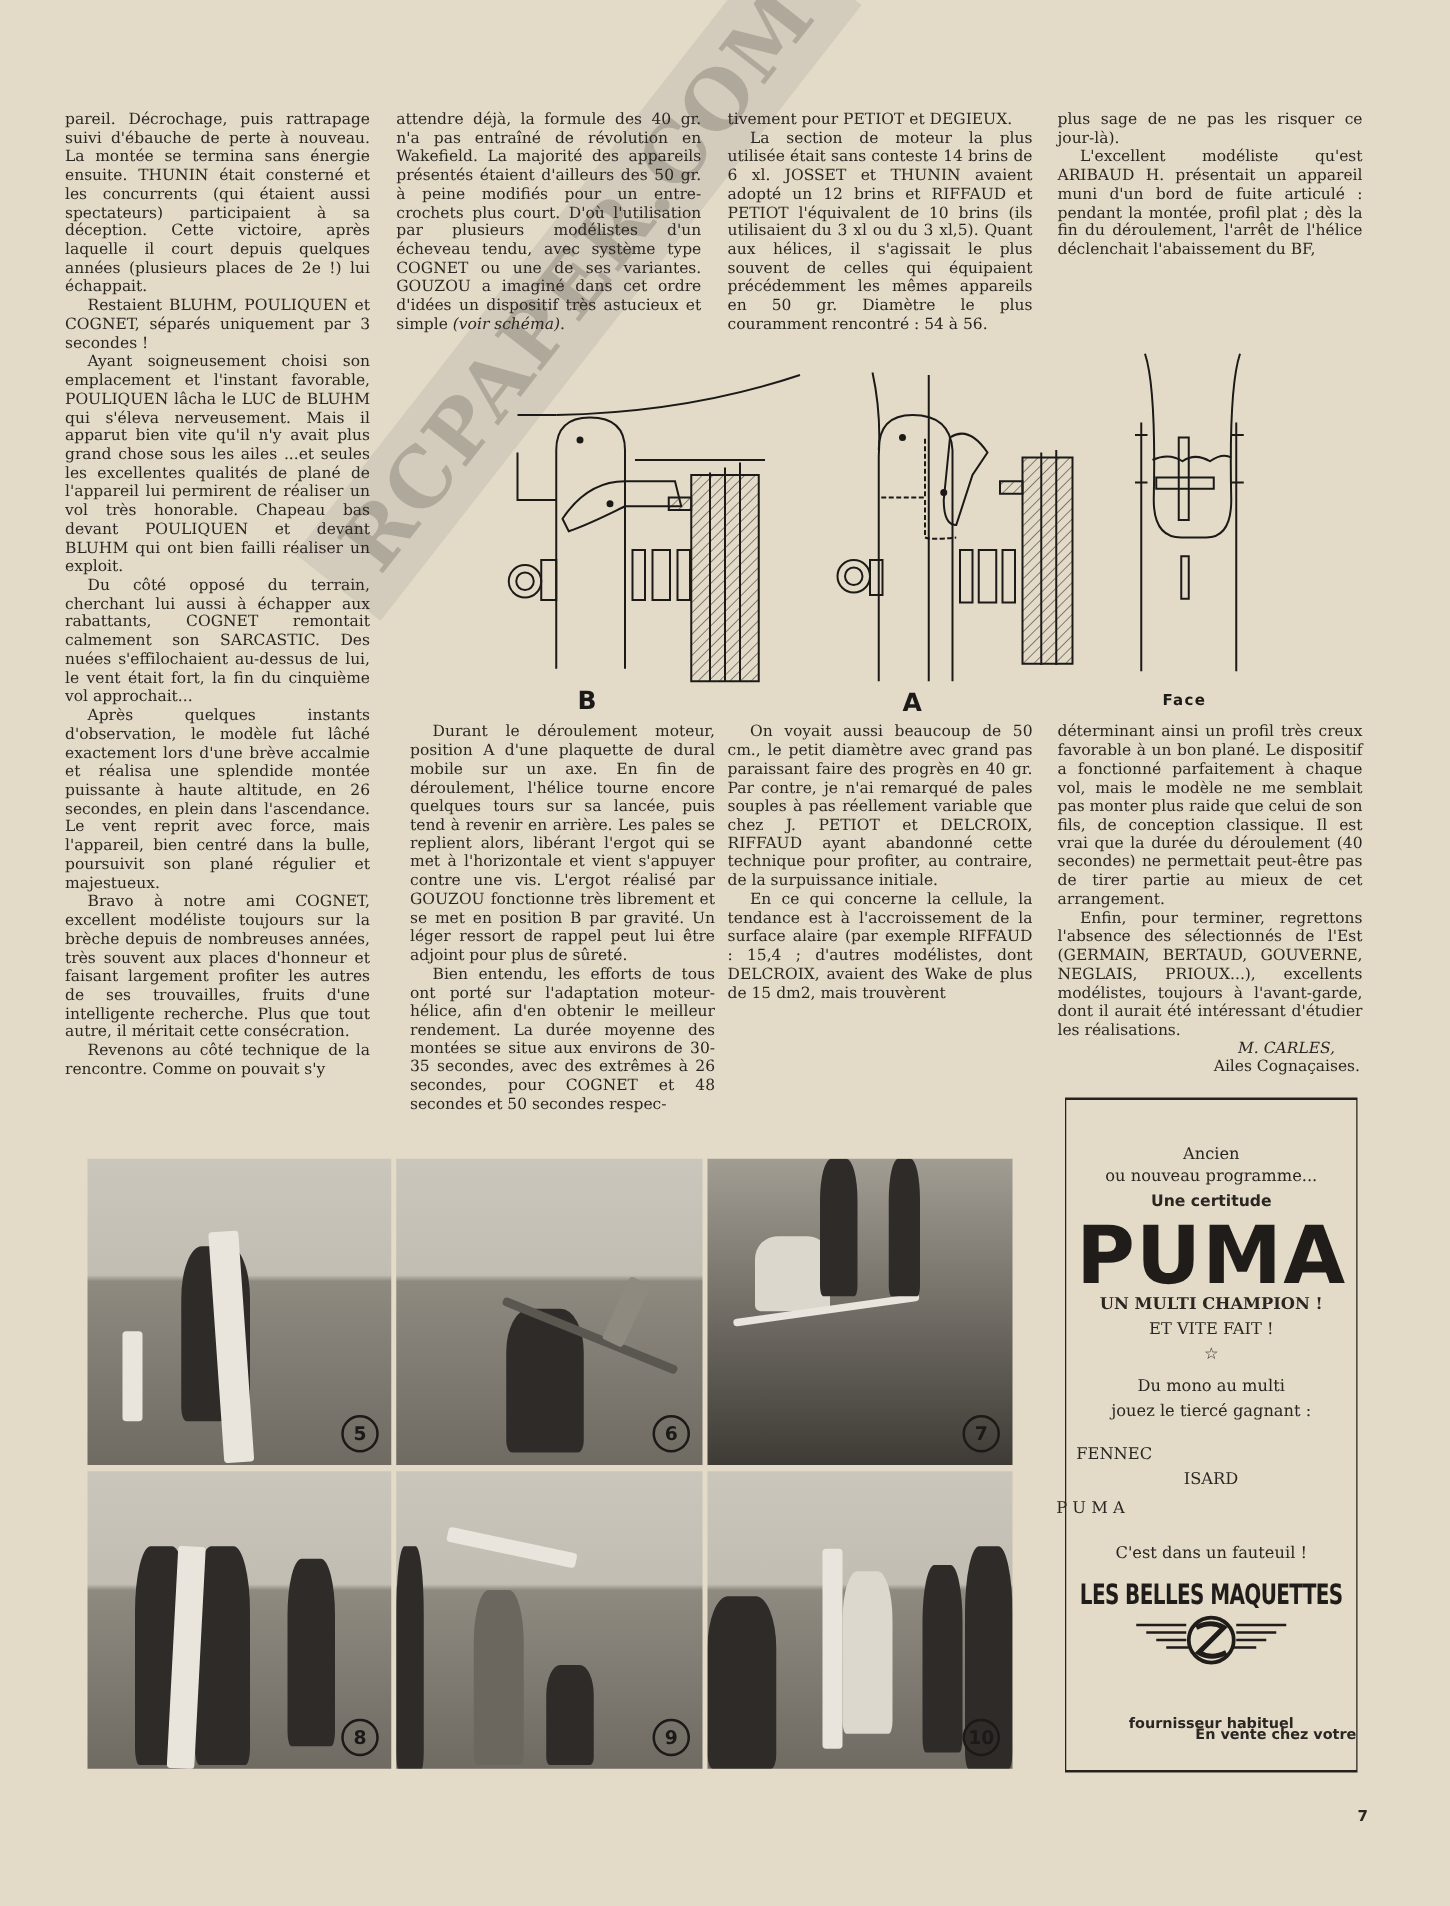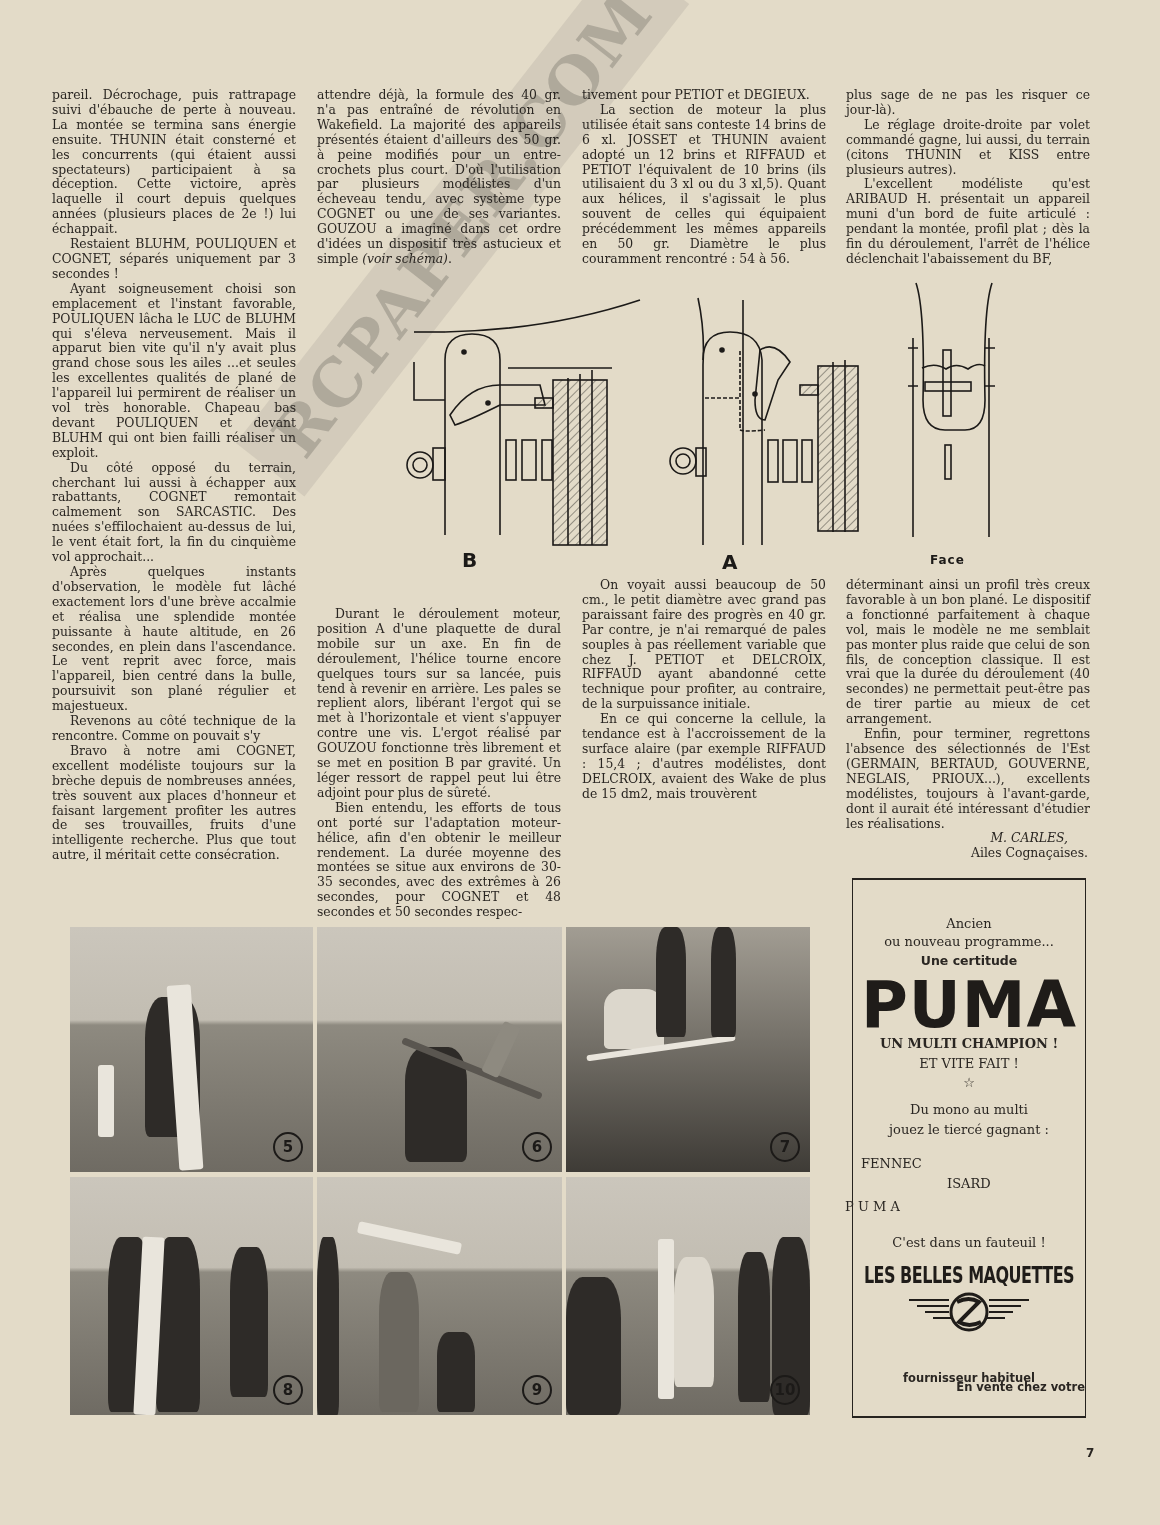--- a/index.html
+++ b/index.html
@@ -13,21 +13,21 @@
     position:absolute; width:244px;
     font-size:12.4px; line-height:14.9px;
     text-align:justify; hyphens:none;
   }
   .col p { margin:0; text-indent:0; }
   .col p.ind { text-indent:18px; }
   .c1 { left:52px; top:88px; }
   .c2 { left:317px; top:88px; }
   .c3 { left:582px; top:88px; }
   .c4 { left:846px; top:88px; }
-  .c2b { left:317px; top:578px;margin-top:29px; }
+  .c2b { left:328px; top:578px; }
   .c3b { left:582px; top:578px; }
   .c4b { left:846px; top:578px; }
   .sig { text-align:right; font-style:italic; padding-right:22px; }
   .sig2 { text-align:right; padding-right:2px; }
   em { font-style:italic; }
 
   .watermark {
     position:absolute; left:150px; top:180px;
     transform:rotate(-52deg);
     font-family:"DejaVu Serif", serif; font-weight:bold;
@@ -78,36 +78,35 @@
 <body>
 
 <div class="watermark">RCPAPER.COM</div>
 
 <div class="col c1">
   <p>pareil. Décrochage, puis rattrapage suivi d'ébauche de perte à nouveau. La montée se termina sans énergie ensuite. THUNIN était consterné et les concurrents (qui étaient aussi spectateurs) participaient à sa déception. Cette victoire, après laquelle il court depuis quelques années (plusieurs places de 2e !) lui échappait.</p>
   <p class="ind">Restaient BLUHM, POULIQUEN et COGNET, séparés uniquement par 3 secondes !</p>
   <p class="ind">Ayant soigneusement choisi son emplacement et l'instant favorable, POULIQUEN lâcha le LUC de BLUHM qui s'éleva nerveusement. Mais il apparut bien vite qu'il n'y avait plus grand chose sous les ailes ...et seules les excellentes qualités de plané de l'appareil lui permirent de réaliser un vol très honorable. Chapeau bas devant POULIQUEN et devant BLUHM qui ont bien failli réaliser un exploit.</p>
   <p class="ind">Du côté opposé du terrain, cherchant lui aussi à échapper aux rabattants, COGNET remontait calmement son SARCASTIC. Des nuées s'effilochaient au-dessus de lui, le vent était fort, la fin du cinquième vol approchait...</p>
   <p class="ind">Après quelques instants d'observation, le modèle fut lâché exactement lors d'une brève accalmie et réalisa une splendide montée puissante à haute altitude, en 26 secondes, en plein dans l'ascendance. Le vent reprit avec force, mais l'appareil, bien centré dans la bulle, poursuivit son plané régulier et majestueux.</p>
+  <p class="ind">Bravo à notre ami COGNET, excellent modéliste toujours sur la brèche depuis de nombreuses années, très souvent aux places d'honneur et faisant largement profiter les autres de ses trouvailles, fruits d'une intelligente recherche. Plus que tout autre, il méritait cette consécration.</p>
   <p class="ind">Revenons au côté technique de la rencontre. Comme on pouvait s'y</p>
-  <p class="ind">Bravo à notre ami COGNET, excellent modéliste toujours sur la brèche depuis de nombreuses années, très souvent aux places d'honneur et faisant largement profiter les autres de ses trouvailles, fruits d'une intelligente recherche. Plus que tout autre, il méritait cette consécration.</p>
 </div>
 
 <div class="col c2">
   <p><span>attendre déjà, la formule des 40 gr. n'a pas entraîné de révolution en Wakefield. La majorité des appareils présentés étaient d'ailleurs des 50 gr. à peine modifiés pour un entre-crochets plus court. D'où l'utilisation par plusieurs modélistes d'un écheveau tendu, avec système type COGNET ou une de ses variantes. GOUZOU a imaginé dans cet ordre d'idées un dispositif très astucieux et simple </span><em>(voir schéma)</em><span>.</span></p>
 </div>
 
 <div class="col c3">
   <p>tivement pour PETIOT et DEGIEUX.</p>
   <p class="ind">La section de moteur la plus utilisée était sans conteste 14 brins de 6 xl. JOSSET et THUNIN avaient adopté un 12 brins et RIFFAUD et PETIOT l'équivalent de 10 brins (ils utilisaient du 3 xl ou du 3 xl,5). Quant aux hélices, il s'agissait le plus souvent de celles qui équipaient précédemment les mêmes appareils en 50 gr. Diamètre le plus couramment rencontré : 54 à 56.</p>
 </div>
 
 <div class="col c4">
   <p>plus sage de ne pas les risquer ce jour-là).</p>
-  <p class="ind">Le réglage droite-droite par volet commandé gagne, lui aussi, du terrain (citons THUNIN et KISS entre plusieurs autres).</p>
   <p class="ind">L'excellent modéliste qu'est ARIBAUD H. présentait un appareil muni d'un bord de fuite articulé : pendant la montée, profil plat ; dès la fin du déroulement, l'arrêt de l'hélice déclenchait l'abaissement du BF,</p>
 </div>
 
 <div class="diagram">
   <svg viewBox="0 0 640 310" fill="none" stroke="#1c1a18" stroke-width="1.6">
     <defs>
       <pattern id="hatch" width="6" height="6" patternUnits="userSpaceOnUse" patternTransform="rotate(45)">
         <line x1="0" y1="0" x2="0" y2="6" stroke="#1c1a18" stroke-width="0.8"></line>
       </pattern>
     </defs>

